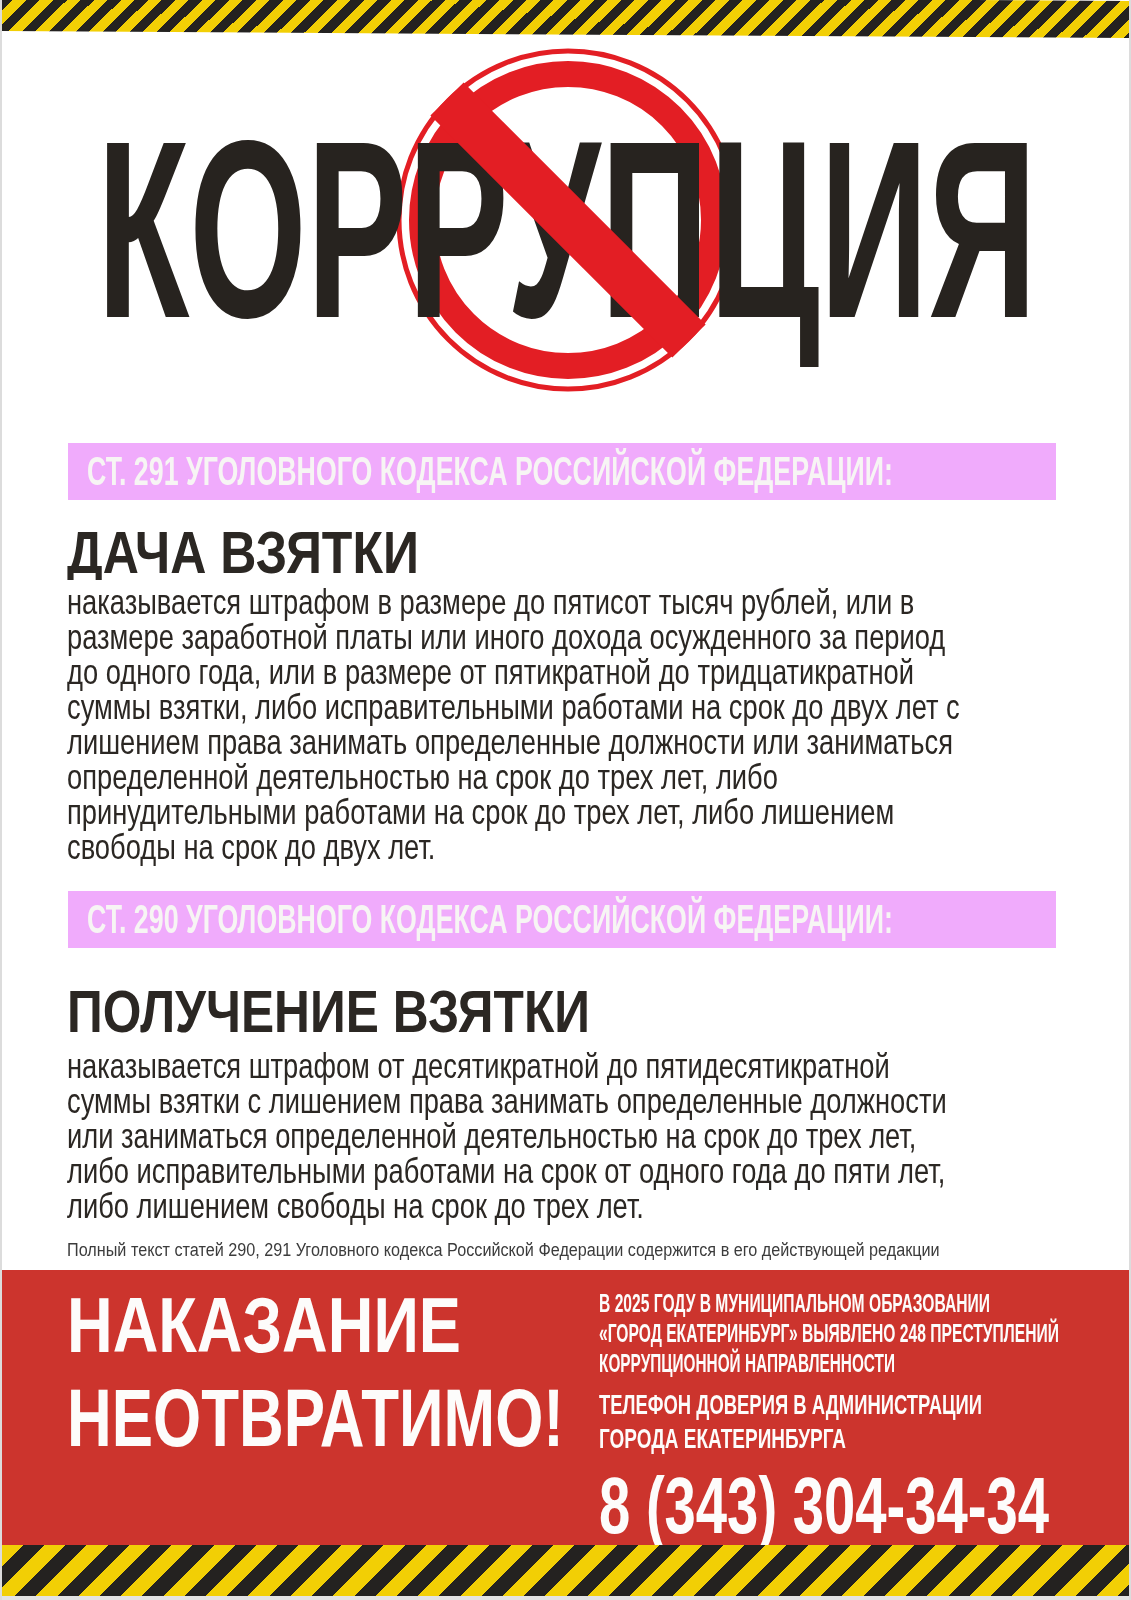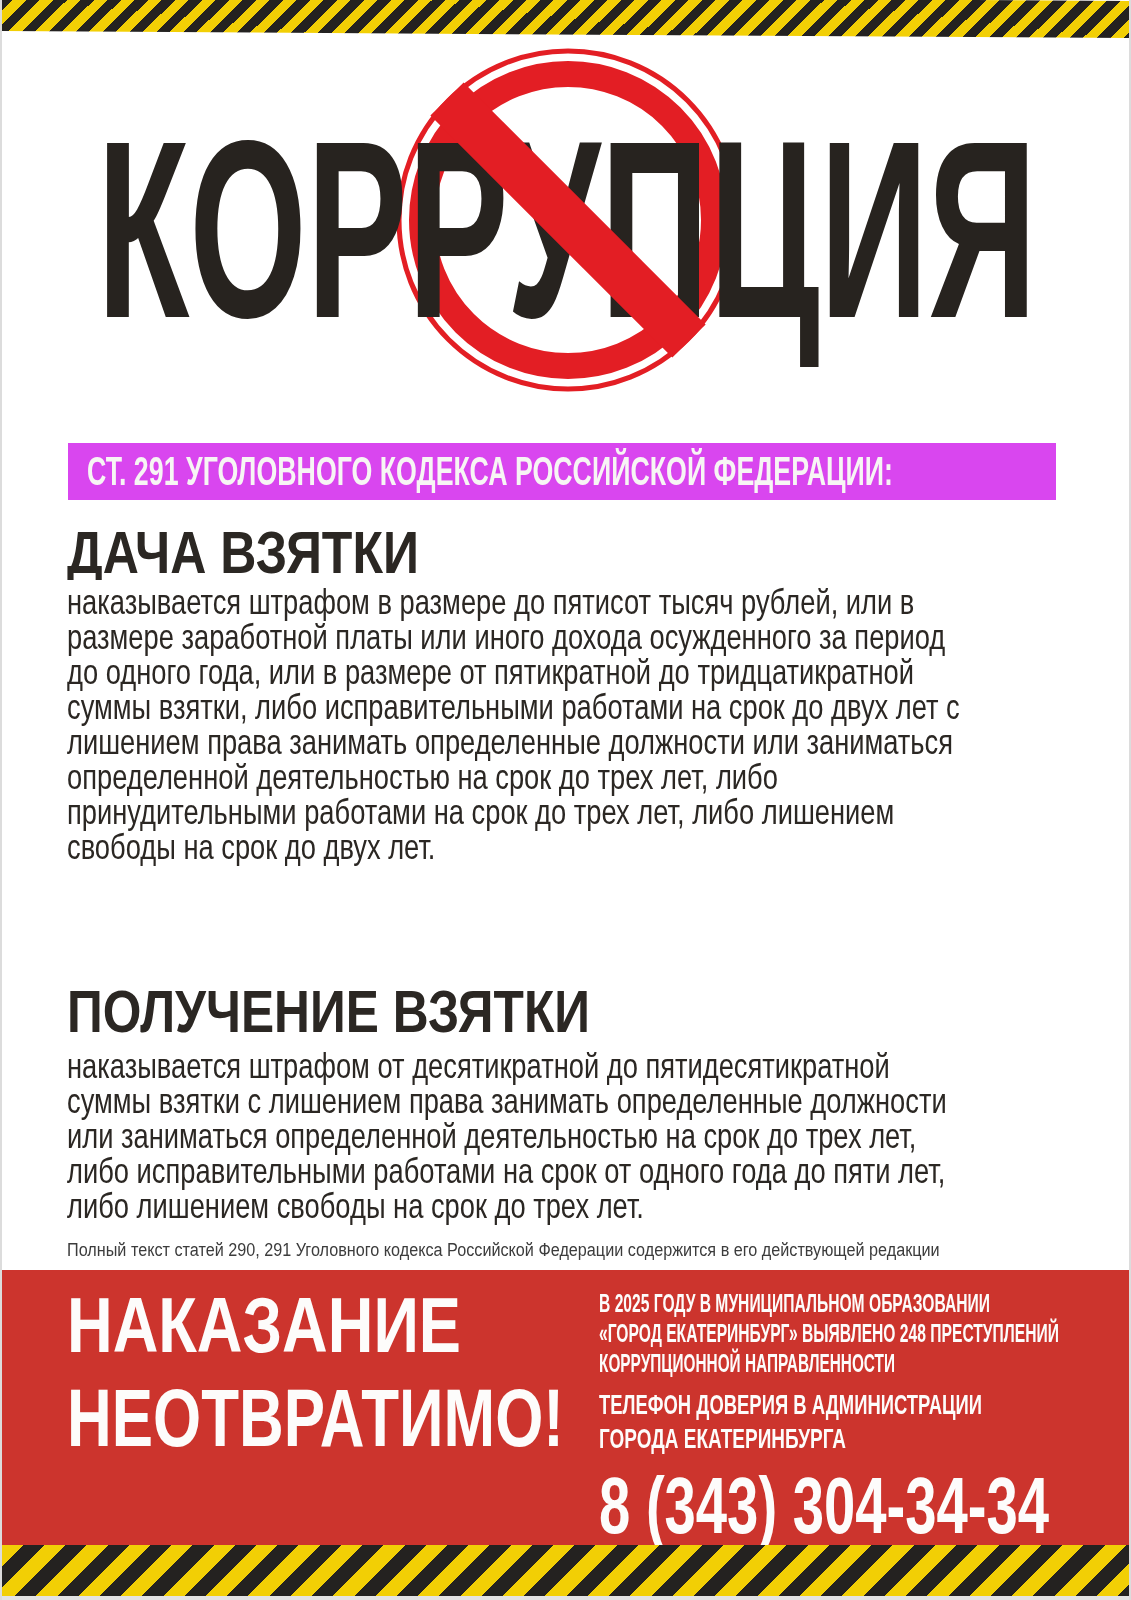--- a/index.html
+++ b/index.html
@@ -20,21 +20,21 @@
     transform:rotate(0.35deg);transform-origin:left top;
     background:repeating-linear-gradient(135deg,#f2cf05 0 9.5px,#242220 9.5px 19px);
   }
   .hazard-bottom{
     position:absolute;top:1545px;left:0;width:1131px;height:52px;
     background:repeating-linear-gradient(135deg,#f2cf05 0 15px,#242220 15px 30px);
   }
   .bottom-edge{position:absolute;top:1596px;left:0;width:1131px;height:4px;background:#e3e3e3;}
   .title-svg{position:absolute;top:0;left:0;}
   .law-banner{
-    position:absolute;left:66px;width:988px;height:57px;background:#d946ef;
+    position:absolute;left:66px;width:988px;height:57px;background:#f0abfc;
   }
   .banner1{top:443px;}
   .banner2{top:891px;}
   .heading-svg{position:absolute;left:63px;}
   .h1{top:510px;}
   .h2{top:969px;}
   .body-text{
     position:absolute;left:65px;
     font-size:35px;line-height:35px;font-weight:normal;color:#2b2723;
     white-space:nowrap;
@@ -82,20 +82,25 @@
       <div>наказывается штрафом в размере до пятисот тысяч рублей, или в</div>
       <div>размере заработной платы или иного дохода осужденного за период</div>
       <div>до одного года, или в размере от пятикратной до тридцатикратной</div>
       <div>суммы взятки, либо исправительными работами на срок до двух лет с</div>
       <div>лишением права занимать определенные должности или заниматься</div>
       <div>определенной деятельностью на срок до трех лет, либо</div>
       <div>принудительными работами на срок до трех лет, либо лишением</div>
       <div>свободы на срок до двух лет.</div>
     </div>
 
+  <div class="law-banner banner2">
+    <svg width="988" height="57" viewBox="0 0 988 57">
+      <text x="19" y="42" font-size="40" font-weight="bold" fill="#f7f5f4" textLength="806" lengthAdjust="spacingAndGlyphs">СТ. 290 УГОЛОВНОГО КОДЕКСА РОССИЙСКОЙ ФЕДЕРАЦИИ:</text>
+    </svg>
+  </div>
 
   <svg class="heading-svg h2" width="600" height="70" viewBox="0 0 600 70">
     <text x="2" y="63" font-size="60" font-weight="bold" fill="#2b2723" textLength="523" lengthAdjust="spacingAndGlyphs">ПОЛУЧЕНИЕ ВЗЯТКИ</text>
   </svg>
   <div class="body-text bt2">
       <div>наказывается штрафом  от десятикратной до пятидесятикратной</div>
       <div>суммы взятки с лишением права занимать определенные должности</div>
       <div>или заниматься определенной деятельностью на срок до трех лет,</div>
       <div>либо исправительными работами на срок от одного года до пяти лет,</div>
       <div>либо лишением свободы на срок до трех лет.</div>

